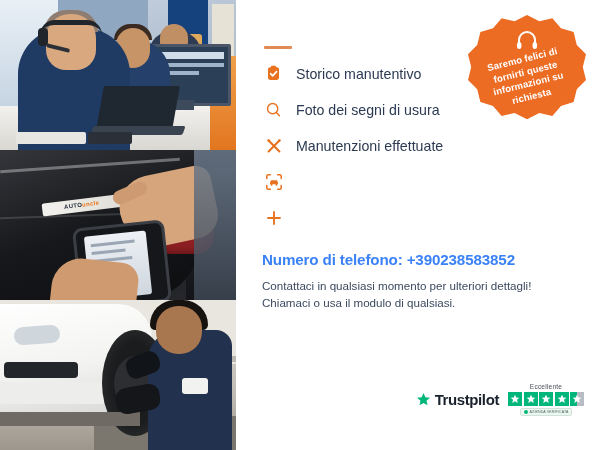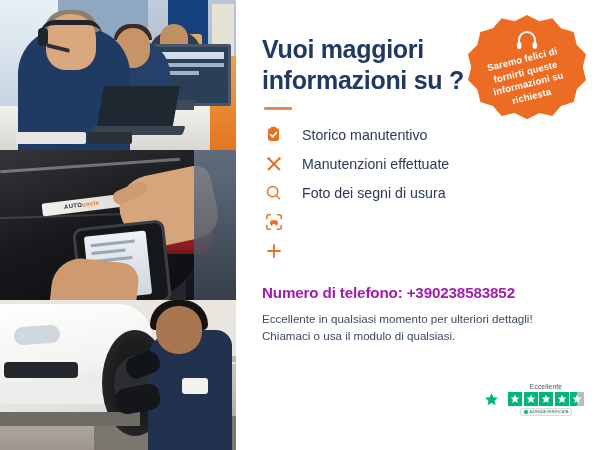--- a/index.html
+++ b/index.html
@@ -102,25 +102,25 @@
   }
   .badge .hsicon{width:26px;height:22px;margin-bottom:1px;}
   .badge .btext{
     transform:rotate(-14deg);
     font-size:9.5px;line-height:1.32;font-weight:700;
     width:86px;letter-spacing:.1px;margin-top:1px;
   }
 
   
   .list{margin:2px 0 0 2px;padding:0;list-style:none;}
-  .item{display:flex;align-items:center;gap:19px;height:29px;}
+  .item{display:flex;align-items:center;gap:13px;height:29px;margin-top:7px;}
   .ico{width:19px;height:19px;flex:0 0 19px;display:flex;align-items:center;justify-content:center;}
   .itxt{font-size:14.2px;color:#2b3a52;white-space:nowrap;}
 
-  .phone-line{margin-top:19px;font-size:15.2px;font-weight:700;color:#a21caf;letter-spacing:-.15px;}
+  .phone-line{margin-top:19px;font-size:15.2px;font-weight:700;color:#3b82f6;letter-spacing:-.15px;}
   .sub{margin-top:9px;font-size:11.6px;line-height:1.5;color:#3c4a60;}
 
   
   .tp{position:absolute;right:16px;bottom:34px;display:flex;align-items:center;gap:9px;}
   .tp-logo{display:flex;align-items:center;gap:4px;}
   .tp-logo .tpname{font-size:15px;font-weight:700;color:#19212c;letter-spacing:-.4px;}
   .tp-right{display:flex;flex-direction:column;align-items:center;gap:2px;}
   .tp-exc{font-size:6.6px;color:#49505a;letter-spacing:.2px;}
   .stars{display:flex;gap:1.5px;}
   .st{width:14px;height:14px;background:#00b67a;display:flex;align-items:center;justify-content:center;}
@@ -208,21 +208,20 @@
       <div class="mhair"></div>
       <div class="mhead"></div>
       <div class="glove2"></div>
       <div class="glove"></div>
     </div>
 
   </div>
 
   <div class="content">
 
-    <h1 class="title">Vuoi maggiori informazioni su ?</h1>
     <div class="divider"></div>
 
     <div class="badge">
       <svg class="hsicon" viewBox="0 0 24 22" fill="none" stroke="#ffffff" stroke-width="2" stroke-linecap="round">
         <path d="M4 14V11a8 8 0 0 1 16 0v3"></path>
         <rect x="2" y="13" width="4.4" height="7" rx="2.2" fill="#ffffff" stroke="none"></rect>
         <rect x="17.6" y="13" width="4.4" height="7" rx="2.2" fill="#ffffff" stroke="none"></rect>
       </svg>
       <div class="btext">Saremo felici di fornirti queste informazioni su richiesta</div>
     </div>
@@ -235,38 +234,38 @@
             <rect x="3.5" y="2.5" width="13" height="15" rx="2.5" fill="#e8721f"></rect>
             <rect x="7" y="1" width="6" height="3.2" rx="1.2" fill="#e8721f"></rect>
             <path d="M6.6 10.2l2.4 2.6 4.6-5" stroke="#ffffff" stroke-width="1.9" fill="none" stroke-linecap="round" stroke-linejoin="round"></path>
           </svg>
         </span>
         <span class="itxt">Storico manutentivo</span>
       </li>
 
       <li class="item">
         <span class="ico">
+          <svg viewBox="0 0 20 20" width="17" height="17" stroke="#e8721f" stroke-width="1.7" fill="none" stroke-linecap="round">
+            <circle cx="9" cy="9" r="6"></circle>
+            <path d="M13.4 13.6 L17 17.4"></path>
+          </svg>
+        </span>
+        <span class="itxt">Foto dei segni di usura</span>
+      </li>
+
+      <li class="item">
+        <span class="ico">
           <svg viewBox="0 0 20 20" width="18" height="18" stroke="#e8721f" stroke-width="2.3" stroke-linecap="round" fill="none">
             <path d="M4 4 L16 16"></path>
             <path d="M16 4 L4 16"></path>
             <circle cx="4" cy="4" r="1.4" fill="#e8721f" stroke="none"></circle>
             <circle cx="16" cy="4" r="1.4" fill="#e8721f" stroke="none"></circle>
           </svg>
         </span>
         <span class="itxt">Manutenzioni effettuate</span>
-      </li>
-
-      <li class="item">
-        <span class="ico">
-          <svg viewBox="0 0 20 20" width="17" height="17" stroke="#e8721f" stroke-width="1.7" fill="none" stroke-linecap="round">
-            <circle cx="9" cy="9" r="6"></circle>
-            <path d="M13.4 13.6 L17 17.4"></path>
-          </svg>
-        </span>
-        <span class="itxt">Foto dei segni di usura</span>
       </li>
 
       <li class="item">
         <span class="ico">
           <svg viewBox="0 0 20 20" width="18" height="18" stroke="#e8721f" stroke-width="1.7" fill="none" stroke-linecap="round">
             <path d="M2 6.2V3.6a1.6 1.6 0 0 1 1.6-1.6H6"></path>
             <path d="M18 6.2V3.6A1.6 1.6 0 0 0 16.4 2H14"></path>
             <path d="M2 13.8v2.6A1.6 1.6 0 0 0 3.6 18H6"></path>
             <path d="M18 13.8v2.6a1.6 1.6 0 0 1-1.6 1.6H14"></path>
             <path d="M5.6 12.4h8.8v-2l-1.3-2.4H6.9L5.6 10.4z" fill="#e8721f" stroke="none"></path>
@@ -282,29 +281,30 @@
             <path d="M10 3.4 V16.6"></path>
             <path d="M3.4 10 H16.6"></path>
           </svg>
         </span>
       </li>
 
     </ul>
 
     <div class="phone-line">Numero di telefono: +390238583852</div>
     <div class="sub">
-      <div>Eccellente in qualsiasi momento per ulteriori dettagli!</div>
+      <div>Contattaci in qualsiasi momento per ulteriori dettagli!</div>
       <div>Chiamaci o usa il modulo di qualsiasi.</div>
     </div>
 
     <div class="tp">
       <div class="tp-logo">
         <svg width="15" height="15" viewBox="0 0 24 24">
           <path d="M12 1.6l3 6.9 7.4.6-5.6 4.9 1.7 7.3L12 17.4 5.5 21.3l1.7-7.3L1.6 9.1 9 8.5z" fill="#00b67a"></path>
         </svg>
+        <span class="tpname">Trustpilot</span>
       </div>
       <div class="tp-right">
         <div class="tp-exc">Eccellente</div>
         <div class="stars">
           <span class="st">
               <svg viewBox="0 0 24 24">
                 <path d="M12 1.6l3 6.9 7.4.6-5.6 4.9 1.7 7.3L12 17.4 5.5 21.3l1.7-7.3L1.6 9.1 9 8.5z" fill="#fff"></path>
               </svg>
             </span>
           <span class="st">

